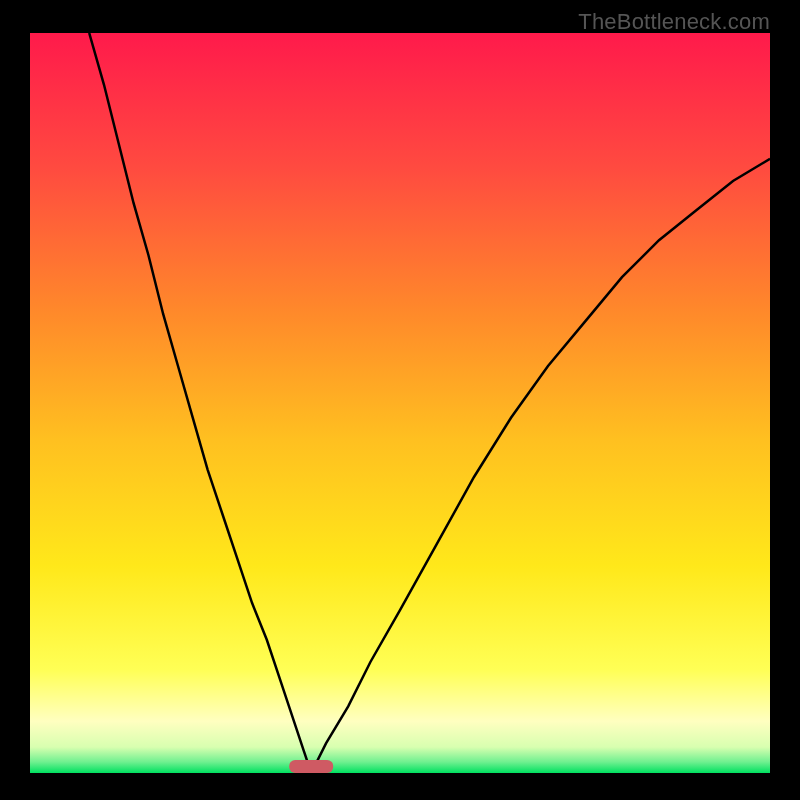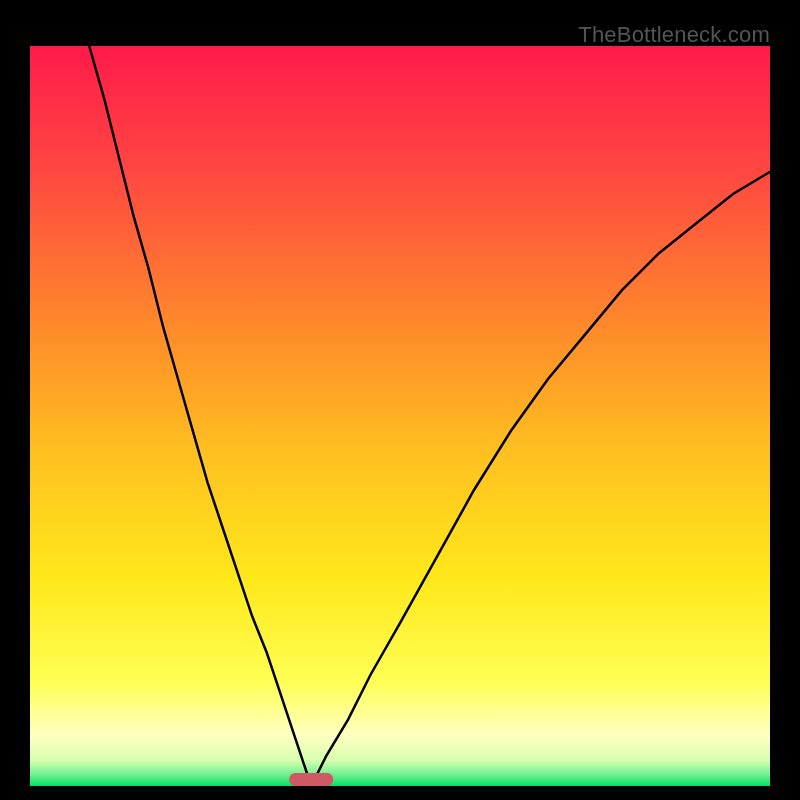--- a/index.html
+++ b/index.html
@@ -6,21 +6,21 @@
     margin: 0;
     padding: 0;
     width: 800px;
     height: 800px;
     background: #000;
     position: relative;
     font-family: Arial, sans-serif;
   }
   .frame {
     position: absolute;
-    top: 16px;
+    top: 3px;
     left: 0;
     width: 800px;
     height: 728px;
   }
   .plot-area {
     position: absolute;
     top: 30px;
     left: 30px;
     width: 740px;
     height: 740px;

